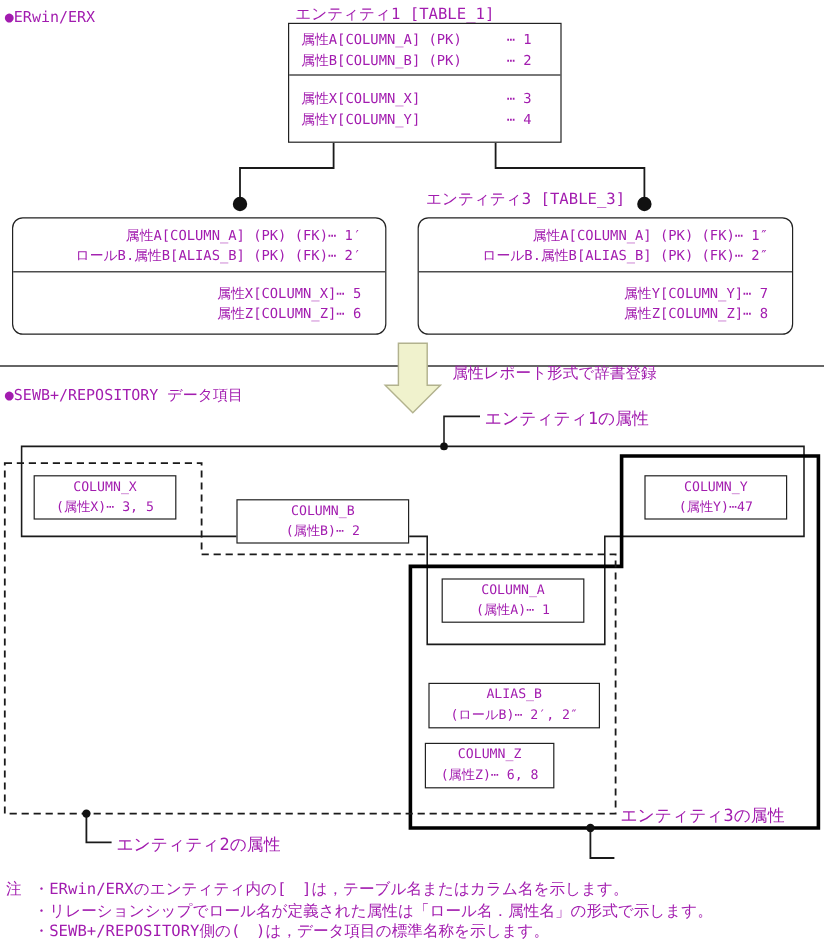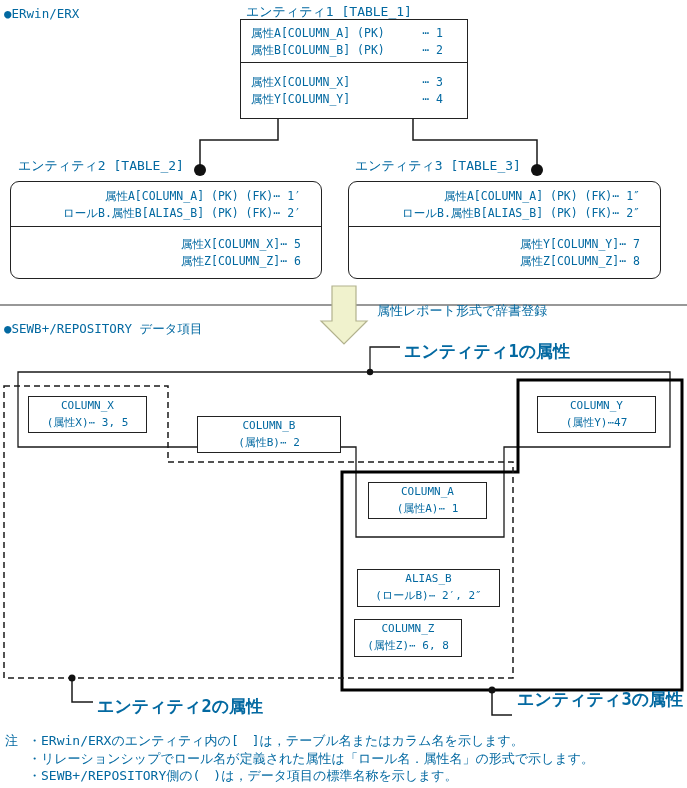--- a/index.html
+++ b/index.html
@@ -1,36 +1,36 @@
 <!DOCTYPE html>
 <html><head>
 <meta charset="utf-8">
 <style>
   html,body{margin:0;padding:0;background:#fff;}
   #canvas{
     position:relative;width:687px;height:788px;background:#fff;overflow:hidden;
-    font-family:"DejaVu Sans Mono","Liberation Mono",monospace;color:#0369a1;
+    font-family:"DejaVu Sans Mono","Liberation Mono",monospace;color:#a21caf;
   }
   .lbl{position:absolute;white-space:nowrap;}
   svg{position:absolute;left:0;top:0;}
   
   .ebox{position:absolute;background:#fff;border:1.5px solid #222;box-sizing:border-box;}
   .rounded{border-radius:9px;}
   .sec{box-sizing:border-box;}
   .sec.keys{border-bottom:1.2px solid #222;}
   .erow{display:flex;justify-content:space-between;line-height:17px;font-size:11.5px;white-space:nowrap;}
   .e1 .erow{padding:0 24px 0 10px;}
   .e23 .erow{padding:0 20px 0 12px;justify-content:flex-end;}
   .etitle{position:absolute;font-size:13px;white-space:nowrap;}
   
   .item{position:absolute;background:#fff;border:1.3px solid #222;box-sizing:border-box;
         text-align:center;font-size:11px;line-height:16.5px;padding-top:1px;white-space:nowrap;}
   .note-line{font-size:13px;}
   .seclabel{font-size:12.5px;}
-  .rlabel{font-size:17px;font-weight:bold;}
+  .rlabel{font-size:14px;}
 </style>
 </head>
 <body>
 
 <div id="canvas">
 
   <svg width="687" height="788" viewBox="0 0 687 788">
 
     <polyline points="278,119 278,140 200,140 200,166" fill="none" stroke="#1a1a1a" stroke-width="1.5"></polyline>
     <circle cx="200" cy="170" r="6" fill="#111"></circle>
@@ -76,21 +76,20 @@
         <span>属性X[COLUMN_X]</span>
         <span>⋯ 3</span>
       </div>
       <div class="erow">
         <span>属性Y[COLUMN_Y]</span>
         <span>⋯ 4</span>
       </div>
     </div>
   </div>
 
-  <div class="etitle" style="left:18px;top:157px;">エンティティ2 [TABLE_2]</div>
   <div class="ebox e23 rounded" style="left:10px;top:181px;width:312px;height:98px;">
     <div class="sec keys" style="height:45px;padding-top:6px;">
       <div class="erow">
         <span>属性A[COLUMN_A] (PK) (FK)</span>
         <span>⋯ 1′</span>
       </div>
       <div class="erow">
         <span>ロールB.属性B[ALIAS_B] (PK) (FK)</span>
         <span>⋯ 2′</span>
       </div>
@@ -154,20 +153,20 @@
   <div class="item" style="left:357px;top:557px;width:143px;height:38px;margin-top:12px;">
     <div>ALIAS_B</div>
     <div>(ロールB)⋯ 2′, 2″</div>
   </div>
   <div class="item" style="left:354px;top:619px;width:108px;height:38px;">
     <div>COLUMN_Z</div>
     <div>(属性Z)⋯ 6, 8</div>
   </div>
 
   <div class="lbl rlabel" style="left:97px;top:695px;">エンティティ2の属性</div>
-  <div class="lbl rlabel" style="left:517px;top:688px;">エンティティ3の属性</div>
+  <div class="lbl rlabel" style="left:517px;top:671px;">エンティティ3の属性</div>
 
   <div class="lbl note-line" style="left:5px;top:732px;">注</div>
   <div class="lbl note-line" style="left:28px;top:732px;">・ERwin/ERXのエンティティ内の[　]は，テーブル名またはカラム名を示します。</div>
   <div class="lbl note-line" style="left:28px;top:767px;">・SEWB+/REPOSITORY側の(　)は，データ項目の標準名称を示します。</div>
   <div class="lbl note-line" style="left:28px;top:750px;">・リレーションシップでロール名が定義された属性は「ロール名．属性名」の形式で示します。</div>
 
 </div>
 
 </body></html>

